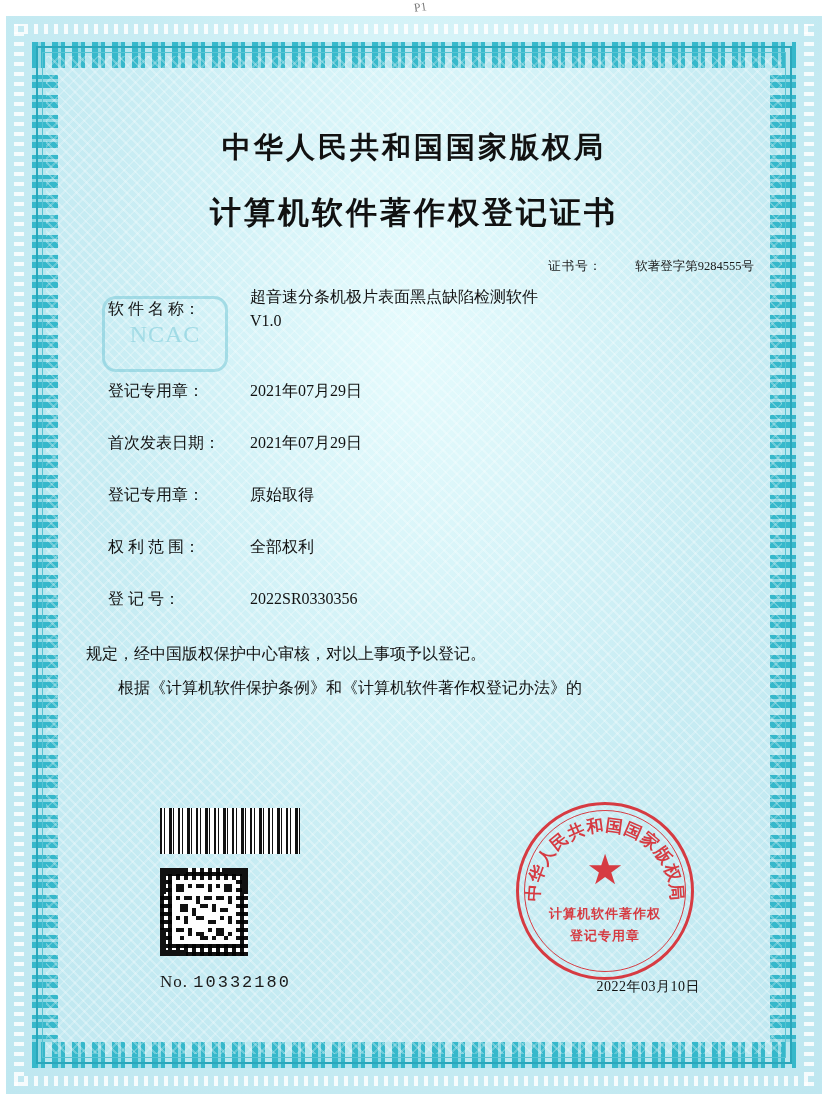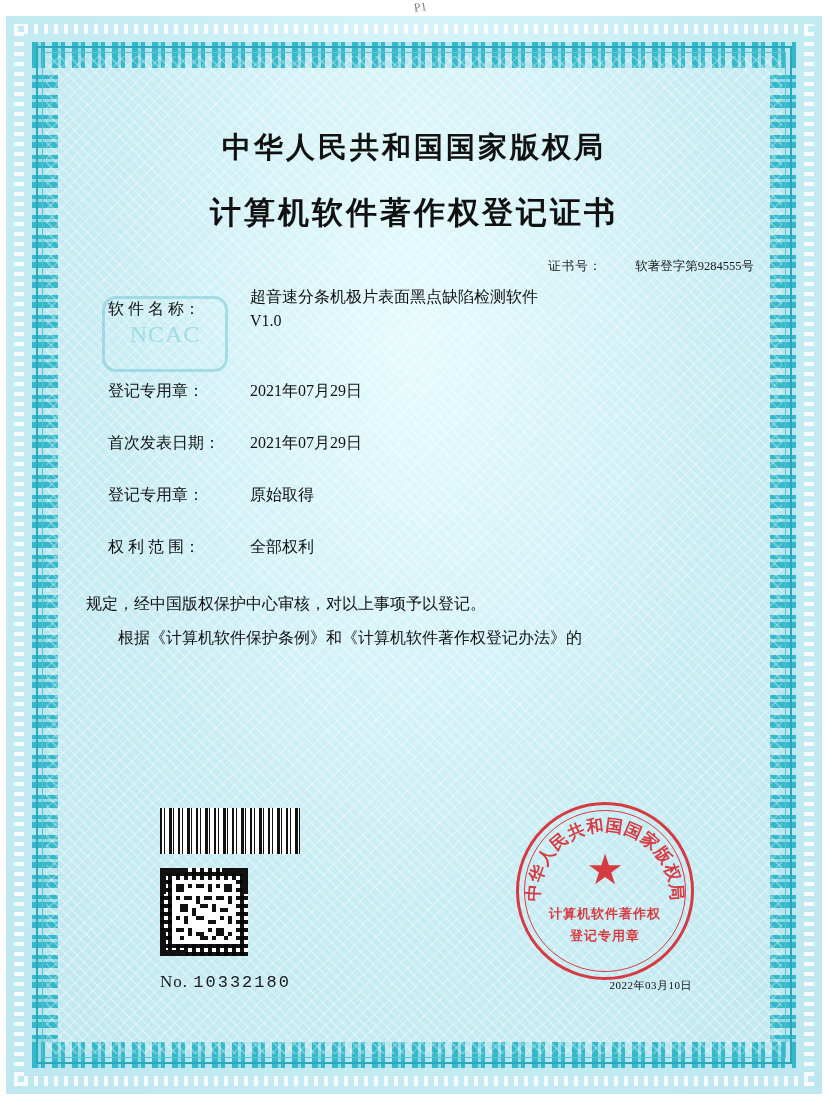--- a/index.html
+++ b/index.html
@@ -252,23 +252,23 @@
     text-align: center;
     font-size: 13px;
     font-weight: bold;
     letter-spacing: 1px;
   }
   .seal .line1 { top: 100px; }
   .seal .line2 { top: 122px; }
 
   .issue-date {
     position: absolute;
-    right: 84px;
+    right: 76px;
     top: 176px;
-    font-size: 11px;
+    font-size: 14px;
     color: #111;
     letter-spacing: 0.5px;
   }
 
   .top-mark {
     position: absolute;
     left: 414px;
     top: 0px;
     font-size: 12px;
     color: #777;
@@ -318,20 +318,24 @@
           <div class="label">首次发表日期：</div>
           <div class="value">2021年07月29日</div>
         </div>
         <div class="row wide-gap">
           <div class="label">登记专用章：</div>
           <div class="value">原始取得</div>
         </div>
         <div class="row wide-gap">
           <div class="label">权 利 范 围：</div>
           <div class="value">全部权利</div>
+        </div>
+        <div class="row">
+          <div class="label">登 记 号：</div>
+          <div class="value value-mono">2022SR0330356</div>
         </div>
       </div>
 
       <div class="statement">
         <div>规定，经中国版权保护中心审核，对以上事项予以登记。</div>
         <div><span class="indent"></span><span>根据《计算机软件保护条例》和《计算机软件著作权登记办法》的</span></div>
       </div>
 
       <div class="bottom">
 

